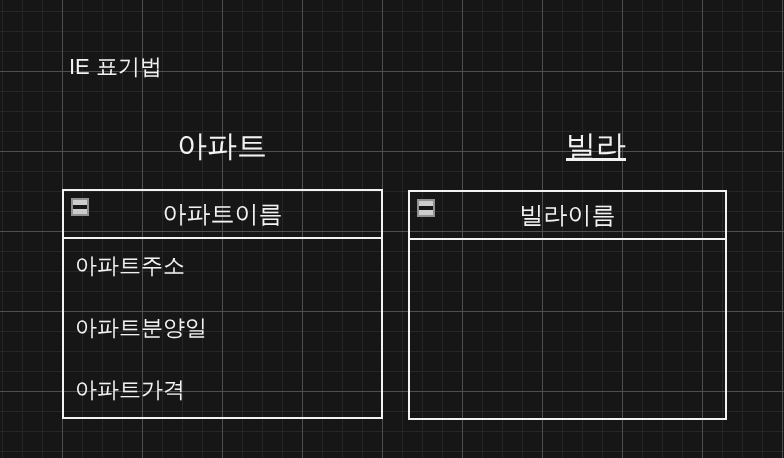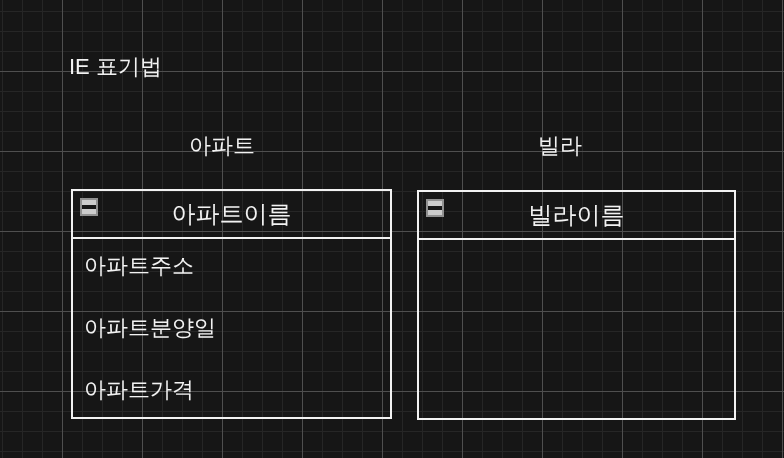--- a/index.html
+++ b/index.html
@@ -29,37 +29,36 @@
     left: 69px;
     top: 54px;
     font-size: 22px;
     line-height: 26px;
     white-space: nowrap;
   }
   .entity-caption {
     position: absolute;
     top: 133px;
     transform: translateX(-50%);
-    font-size: 22px;
+    font-size: 30px;
     line-height: 26px;
     white-space: nowrap;
   }
   .caption-0 { left: 222px; }
-  .caption-1 { left: 560px; }
+  .caption-1 { left: 596px; text-decoration: underline; }
 
   .entity {
     position: absolute;
     width: 321px;
     height: 230px;
     box-sizing: border-box;
     border: 2px solid #f2f2f2;
     display: flex;
     flex-direction: column;
     background: transparent;
-    margin-left: 9px;
   }
   .entity-0 { left: 62px;  top: 189px; }
   .entity-1 { left: 408px; top: 190px; width: 319px; }
 
   .entity-header {
     position: relative;
     flex: 0 0 46px;
     height: 46px;
     border-bottom: 2px solid #f2f2f2;
     display: flex;

